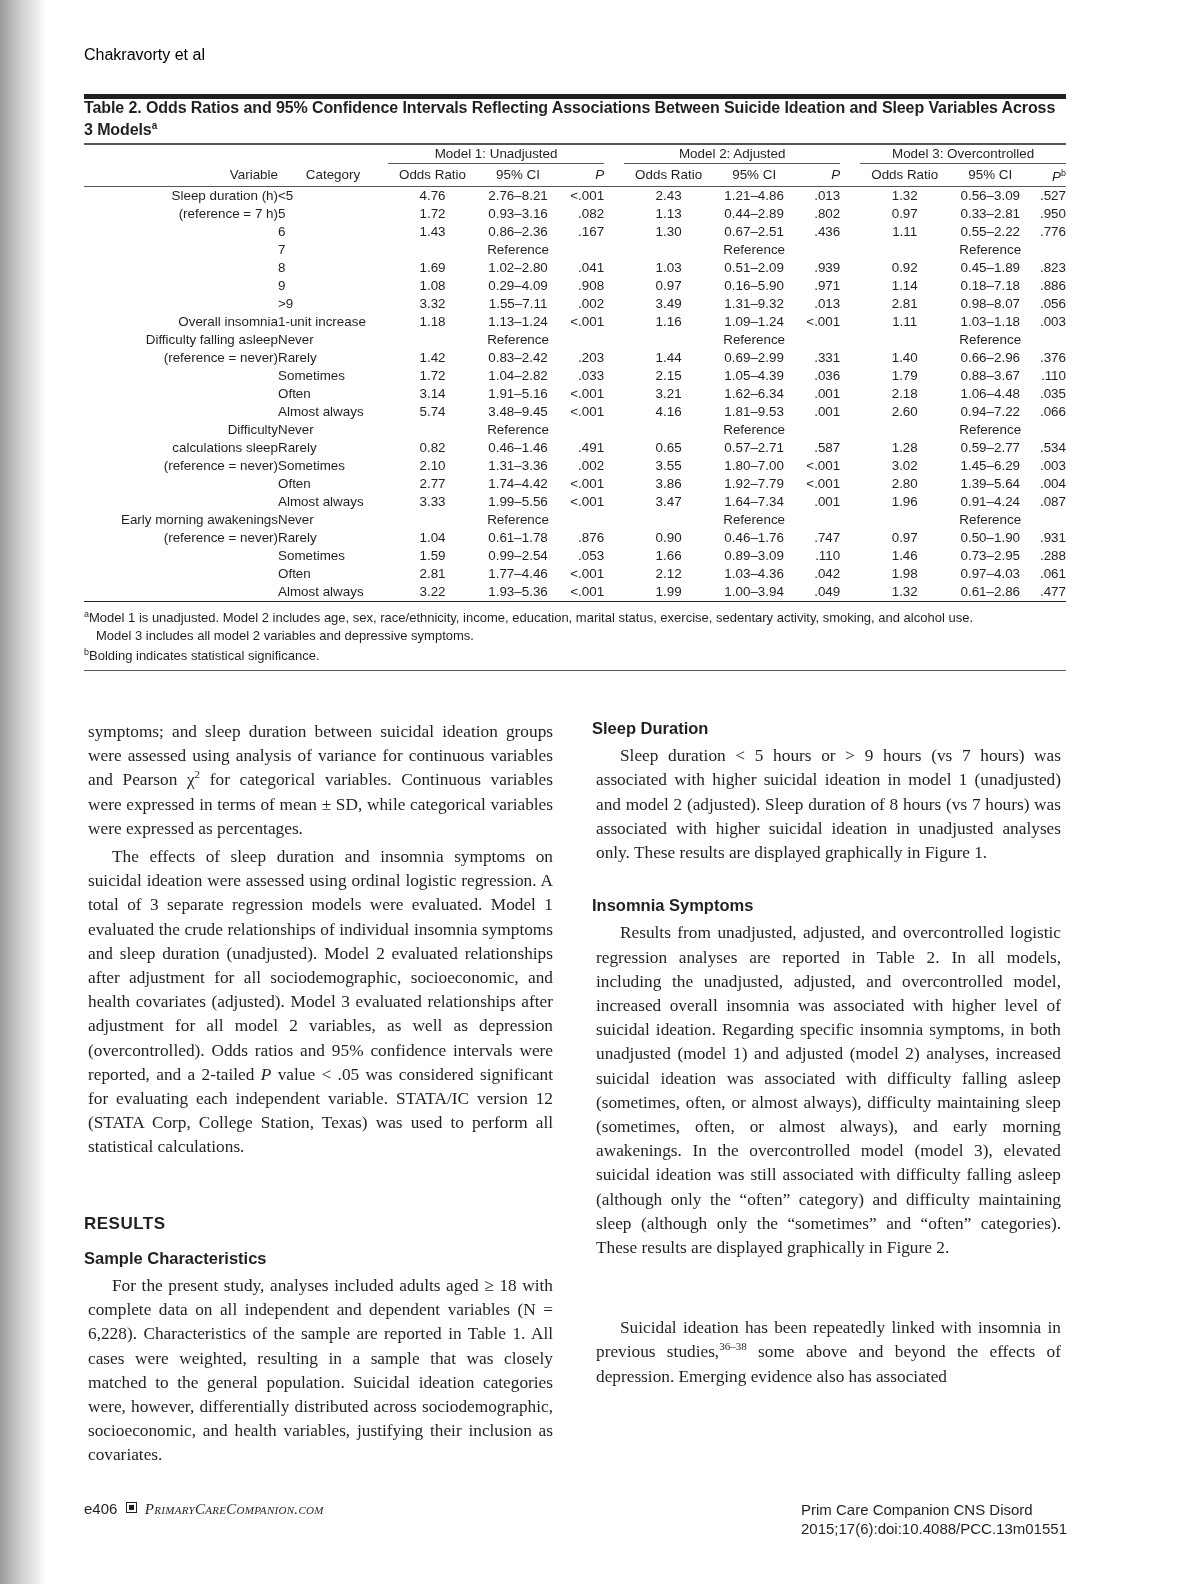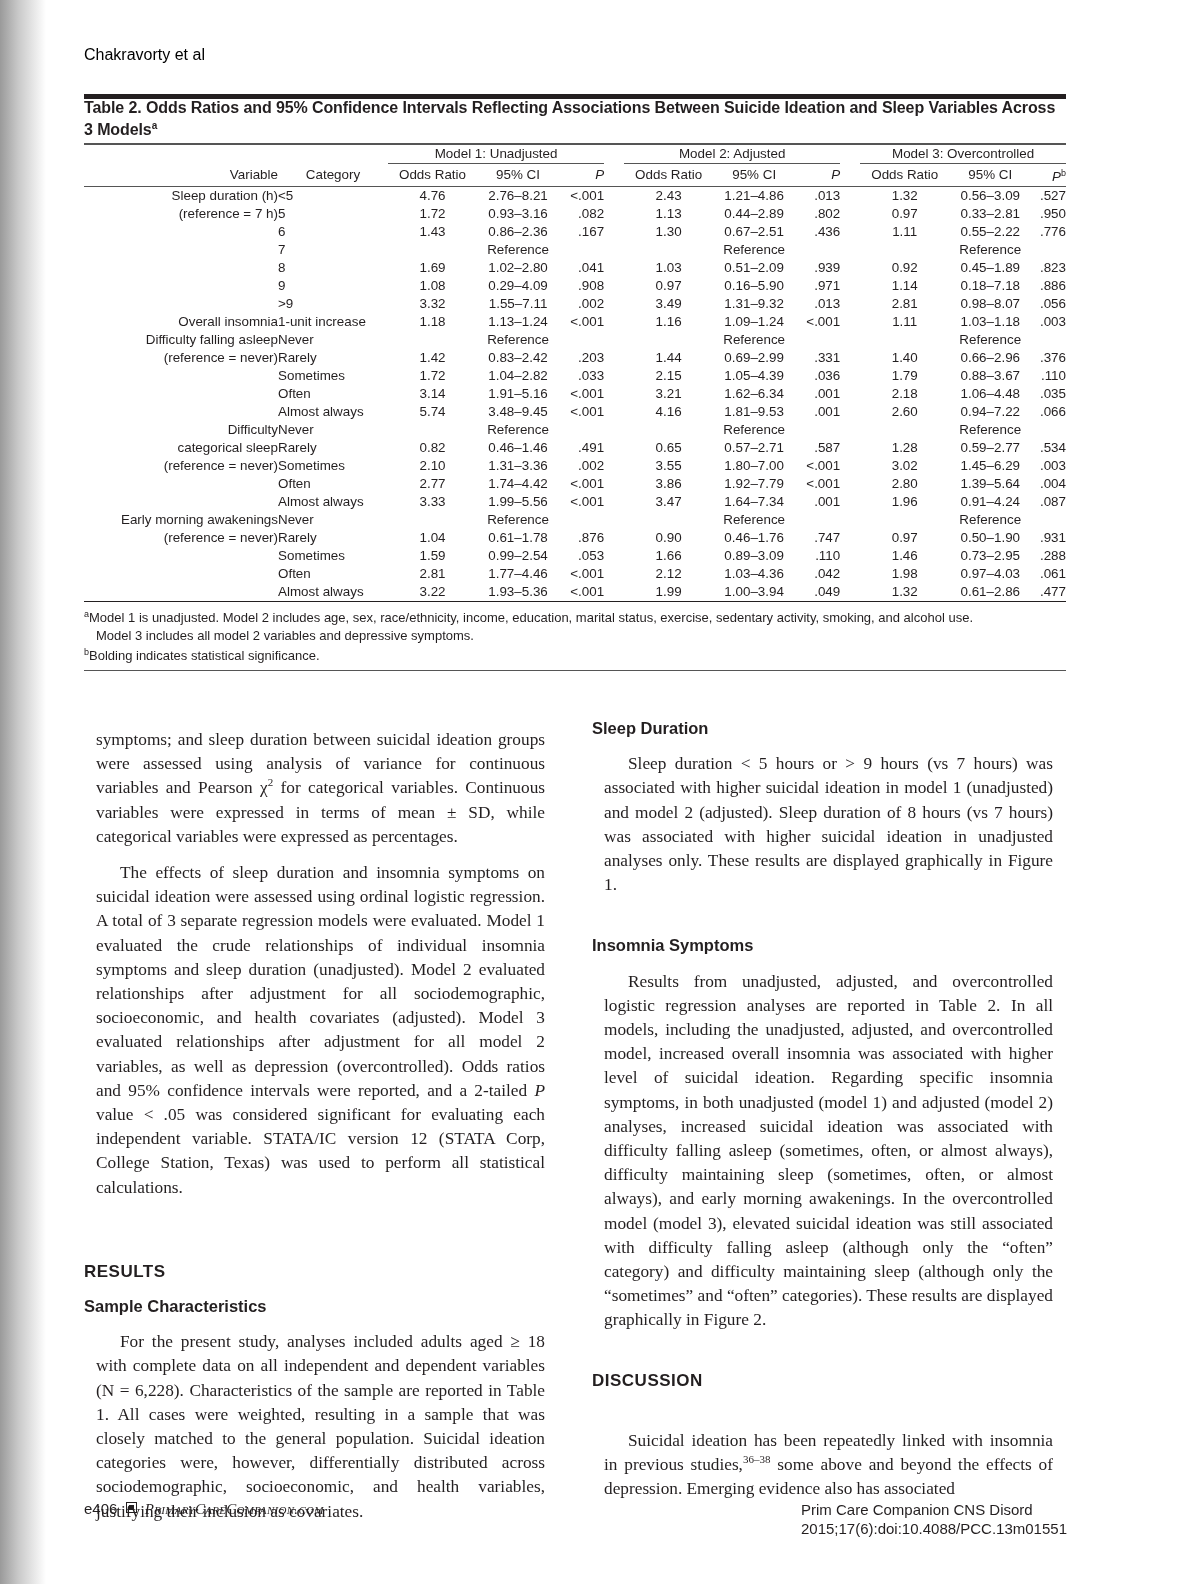--- a/index.html
+++ b/index.html
@@ -46,21 +46,21 @@
     .footnotes .fn2 { padding-left: 12px; }
     .footnotes sup { font-size: 9px; }
     .rule-end { height: 1.5px; background: #555; margin-top: 6px; }
     .col {
       position: absolute; top: 716px; width: 473px;
       font-family: "Liberation Serif", serif; font-size: 17.3px; line-height: 24.2px;
       text-align: justify;
     }
     .col.left { left: 84px; }
     .col.right { left: 592px; }
-    .col p { margin: 12px; text-indent: 24px; }
+    .col p { margin: 4px; text-indent: 24px; }
     .col p.noindent { text-indent: 0; }
     .h1 { font-family: "Liberation Sans", sans-serif; font-weight: bold; font-size: 17px; letter-spacing: 0.5px; margin: 0; }
     .h2 { font-family: "Liberation Sans", sans-serif; font-weight: bold; font-size: 16.5px; margin: 0; }
     .col sup { font-size: 11px; line-height: 0; }
     .footer-left {
       position: absolute; left: 84px; top: 1500px; font-size: 15px;
     }
     .footer-left .journal { font-family: "Liberation Serif", serif; font-variant: small-caps; letter-spacing: 0.3px; font-style: italic; }
     .footer-left .box-icon {
       display: inline-block; width: 9px; height: 9px; border: 1.5px solid #231f20; margin: 0 4px;
@@ -316,21 +316,21 @@
           <td class="gap"></td>
           <td class="c-or"></td>
           <td class="c-ci">Reference</td>
           <td class="c-p"></td>
           <td class="gap"></td>
           <td class="c-or"></td>
           <td class="c-ci">Reference</td>
           <td class="c-p"></td>
         </tr>
         <tr>
-          <td class="c-var indent">categorical sleep</td>
+          <td class="c-var indent">calculations sleep</td>
           <td class="c-cat">Rarely</td>
           <td class="c-or">0.82</td>
           <td class="c-ci">0.46–1.46</td>
           <td class="c-p">.491</td>
           <td class="gap"></td>
           <td class="c-or">0.65</td>
           <td class="c-ci">0.57–2.71</td>
           <td class="c-p">.587</td>
           <td class="gap"></td>
           <td class="c-or">1.28</td>
@@ -477,21 +477,20 @@
   <p>For the present study, analyses included adults aged ≥ 18 with complete data on all independent and dependent variables (N = 6,228). Characteristics of the sample are reported in Table 1. All cases were weighted, resulting in a sample that was closely matched to the general population. Suicidal ideation categories were, however, differentially distributed across sociodemographic, socioeconomic, and health variables, justifying their inclusion as covariates.</p>
 </div>
 
 <div class="col right">
   <h3 class="h2">Sleep Duration</h3>
   <p>Sleep duration &lt; 5 hours or &gt; 9 hours (vs 7 hours) was associated with higher suicidal ideation in model 1 (unadjusted) and model 2 (adjusted). Sleep duration of 8 hours (vs 7 hours) was associated with higher suicidal ideation in unadjusted analyses only. These results are displayed graphically in Figure 1.</p>
   <div style="height:24px"></div>
   <h3 class="h2">Insomnia Symptoms</h3>
   <p>Results from unadjusted, adjusted, and overcontrolled logistic regression analyses are reported in Table 2. In all models, including the unadjusted, adjusted, and overcontrolled model, increased overall insomnia was associated with higher level of suicidal ideation. Regarding specific insomnia symptoms, in both unadjusted (model 1) and adjusted (model 2) analyses, increased suicidal ideation was associated with difficulty falling asleep (sometimes, often, or almost always), difficulty maintaining sleep (sometimes, often, or almost always), and early morning awakenings. In the overcontrolled model (model 3), elevated suicidal ideation was still associated with difficulty falling asleep (although only the “often” category) and difficulty maintaining sleep (although only the “sometimes” and “often” categories). These results are displayed graphically in Figure 2.</p>
   <div style="height:24px"></div>
-  <h2 class="h1">DISCUSSION</h2>
   <div style="height:24px"></div>
   <p><span>Suicidal ideation has been repeatedly linked with insomnia in previous studies,</span><sup>36–38</sup><span> some above and beyond the effects of depression. Emerging evidence also has associated</span></p>
 </div>
 
 <div class="footer-left">
   <span>e406</span>
   <span class="box-icon"></span>
   <span class="journal">PrimaryCareCompanion.com</span>
 </div>
 <div class="footer-right">

